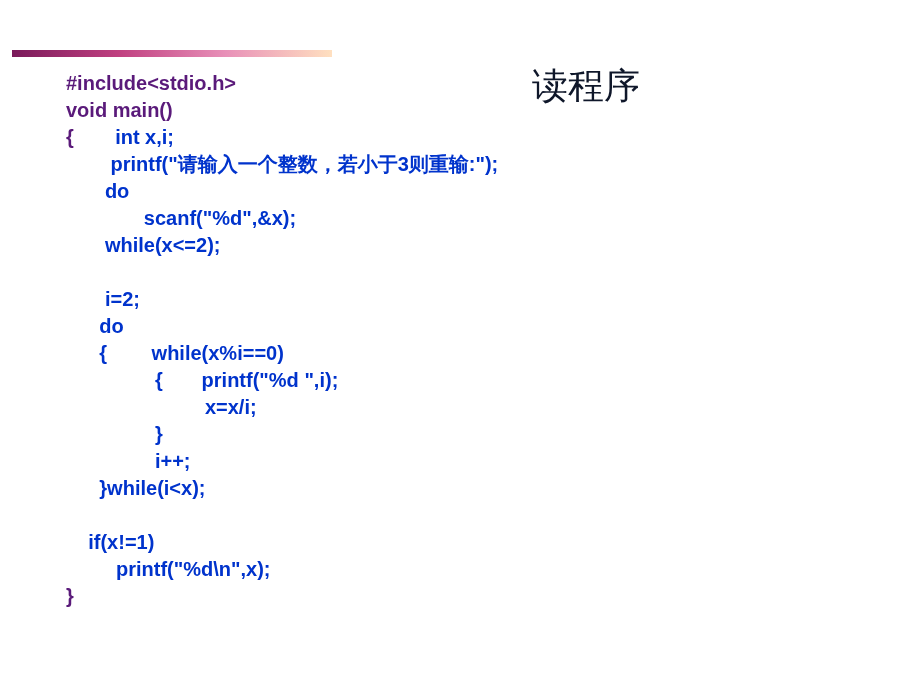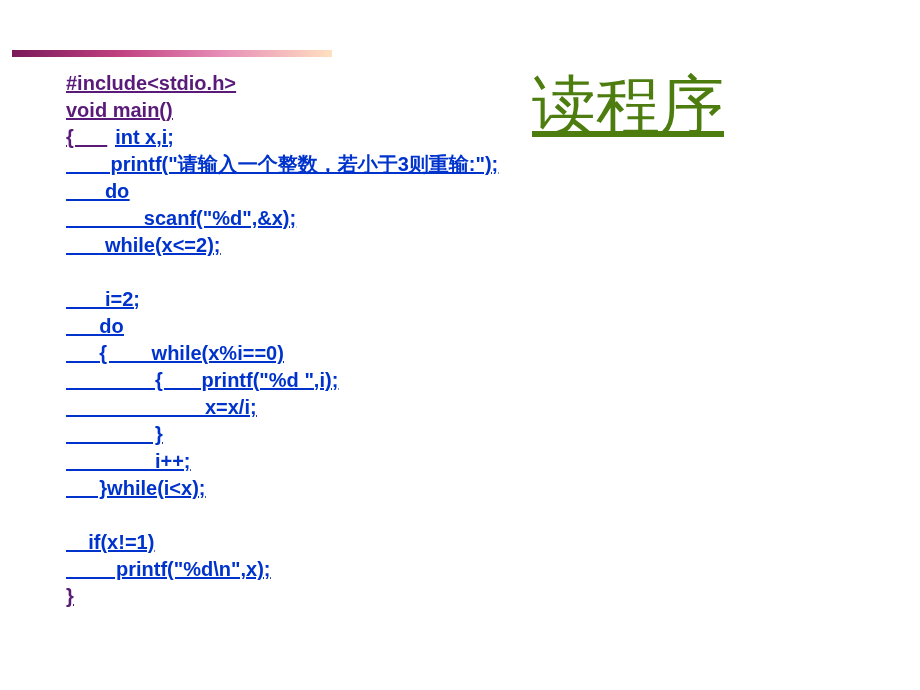--- a/index.html
+++ b/index.html
@@ -1,19 +1,18 @@
 <!DOCTYPE html>
 <html><head>
   <meta charset="utf-8">
   <style>
     * {
       margin: 4px;
       padding: 0;
       box-sizing: border-box;
-      text-decoration: underline;
     }
     body {
       width: 920px;
       height: 690px;
       background: #ffffff;
       font-family: "Times New Roman", "SimSun", serif;
       position: relative;
       overflow: hidden;
     }
     .gradient-bar {
@@ -21,22 +20,22 @@
       top: 38px;
       left: 0;
       width: 320px;
       height: 7px;
       background: linear-gradient(to right, #7a1a5a, #c04080, #e890b8, #ffe0c0);
     }
     .slide-title {
       position: absolute;
       top: 50px;
       left: 520px;
-      font-size: 64px;
-      color: #4d7c0f;
+      font-size: 36px;
+      color: #0f172a;
       font-family: "SimSun", serif;
     }
     .code-area {
       position: absolute;
       top: 58px;
       left: 50px;
       font-family: Arial, "SimSun", sans-serif;
       font-size: 20px;
       font-weight: bold;
       line-height: 1.35;

